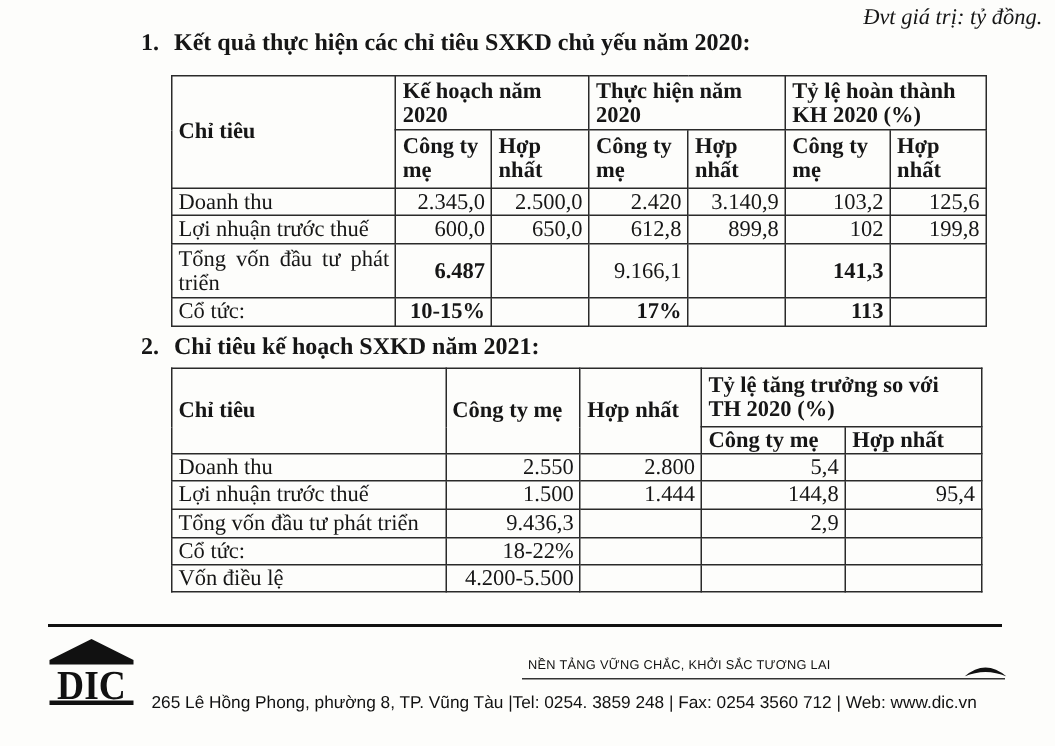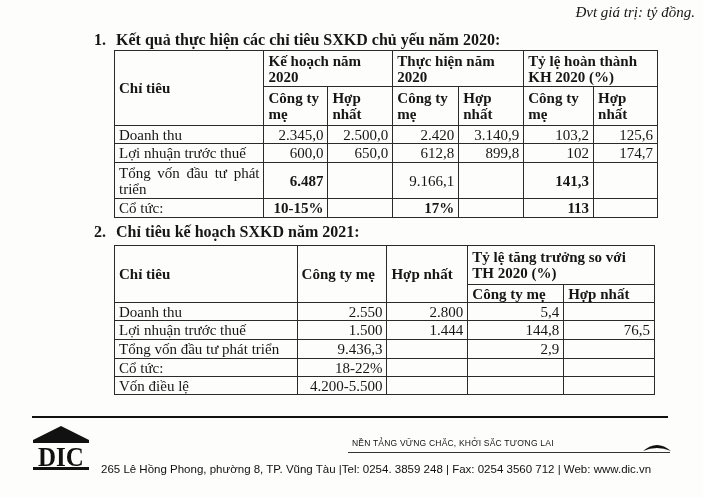--- a/index.html
+++ b/index.html
@@ -2,21 +2,21 @@
 <html><head>
 <meta charset="utf-8">
 <style>
   * { box-sizing: border-box; margin: 0; padding: 0; }
   html, body { width: 703px; height: 497px; overflow: hidden; background: #fdfdfb; }
   body { position: relative; font-family: "Liberation Serif", "DejaVu Serif", serif; color: #161616; }
 
   .unit-note { position: absolute; right: 8px; top: 4px; font-style: italic; font-size: 15px; }
   .section-title { position: absolute; font-weight: bold; font-size: 16px; }
   .section-title .num { display: inline-block; width: 22px; }
-  #sec1 { left: 94px; top: 31px; }
+  #sec1 { left: 94px; top: 20px; }
   #sec2 { left: 94px; top: 223px; }
 
   table { position: absolute; border-collapse: collapse; font-size: 15px; line-height: 16px; }
   td, th { border: 1px solid #2a2a2a; padding: 0 4px; }
   th { font-weight: bold; text-align: left; }
   td.num { text-align: right; }
   td.ctr { text-align: right; font-weight: bold; }
   td.lbl { text-align: left; margin-top: 12px; }
 
   #table1 { left: 114px; top: 50px; width: 544px; }
@@ -74,21 +74,21 @@
     <td class="num">103,2</td>
     <td class="num">125,6</td>
   </tr>
   <tr style="height:19px">
     <td class="lbl">Lợi nhuận trước thuế</td>
     <td class="num">600,0</td>
     <td class="num">650,0</td>
     <td class="num">612,8</td>
     <td class="num">899,8</td>
     <td class="num">102</td>
-    <td class="num">174,7</td>
+    <td class="num">199,8</td>
   </tr>
   <tr style="height:36px">
     <td class="lbl" style="text-align:justify;text-align-last:left">Tổng vốn đầu tư phát triển</td>
     <td class="ctr">6.487</td>
     <td class="num"></td>
     <td class="num">9.166,1</td>
     <td class="num"></td>
     <td class="ctr">141,3</td>
     <td class="num"></td>
   </tr>
@@ -132,21 +132,21 @@
     <td class="num">2.550</td>
     <td class="num">2.800</td>
     <td class="num">5,4</td>
     <td class="num"></td>
   </tr>
   <tr style="height:19px">
     <td class="lbl">Lợi nhuận trước thuế</td>
     <td class="num">1.500</td>
     <td class="num">1.444</td>
     <td class="num">144,8</td>
-    <td class="num">76,5</td>
+    <td class="num">95,4</td>
   </tr>
   <tr style="height:19px">
     <td class="lbl">Tổng vốn đầu tư phát triển</td>
     <td class="num">9.436,3</td>
     <td class="num"></td>
     <td class="num">2,9</td>
     <td class="num"></td>
   </tr>
   <tr style="height:18px">
     <td class="lbl">Cổ tức:</td>

